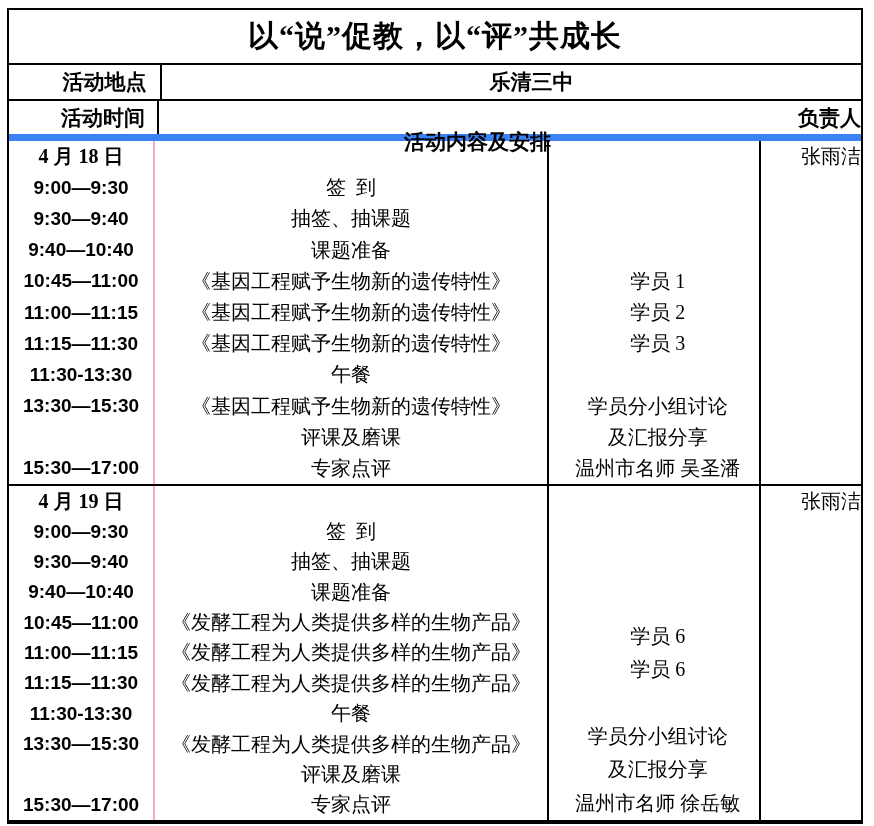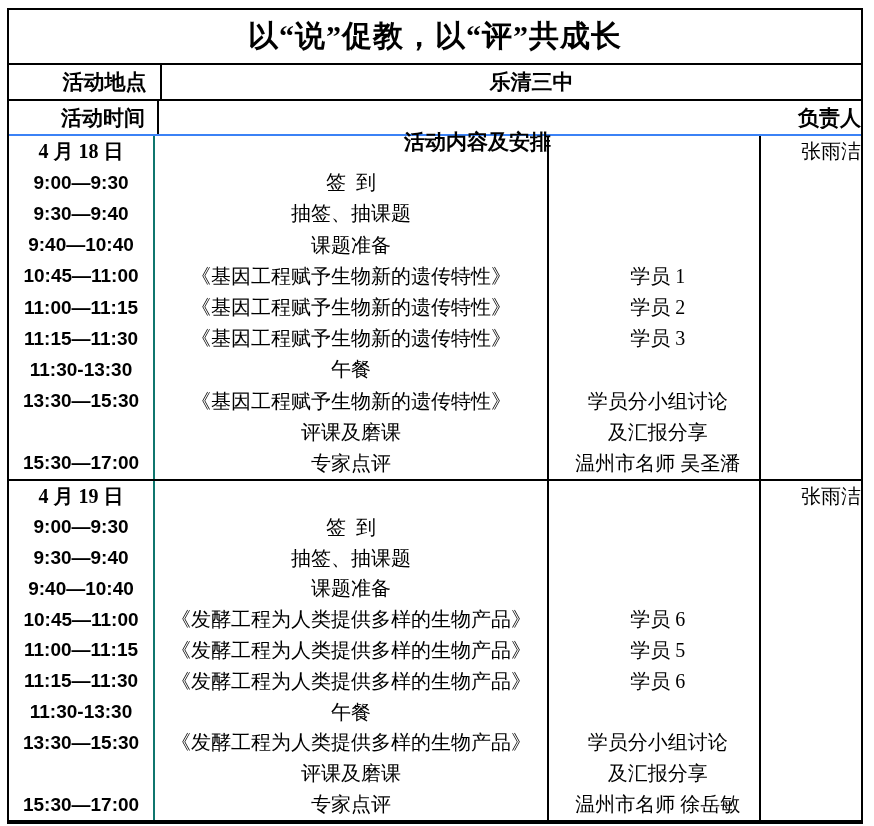--- a/index.html
+++ b/index.html
@@ -5,33 +5,33 @@
   html,body{margin:0;padding:0;background:#ffffff;}
   body{width:874px;height:826px;position:relative;color:#000;
        font-family:"Liberation Serif","DejaVu Serif",serif;}
   .table{position:absolute;left:7px;top:8px;width:852px;height:810px;
          border:2px solid #000;border-bottom-width:4px;
          display:flex;flex-direction:column;background:#fff;}
   .row-title{height:53px;flex:0 0 53px;border-bottom:2px solid #000;
              display:flex;align-items:center;justify-content:center;
              font-size:30px;font-weight:bold;letter-spacing:1px;}
   .row-loc{height:34px;flex:0 0 34px;border-bottom:2px solid #000;display:flex;}
-  .row-head{height:33px;flex:0 0 33px;border-bottom:2px solid #3b82f6;display:flex;}
+  .row-head{height:33px;flex:0 0 33px;border-bottom:7px solid #3b82f6;display:flex;}
   .cell{display:flex;align-items:center;justify-content:center;
         box-sizing:border-box;white-space:pre;}
   .w-time{width:153px;border-right:2px solid #000;}
   .w-content-full{flex:1;}
   .w-content-head{width:614px;border-right:2px solid #000;margin-top:41px;}
   .w-owner{flex:1;}
   .hd{font-size:21px;font-weight:bold;padding-left:40px;}
   .block{display:flex;border-bottom:2px solid #000;}
   .block.b1{flex:0 0 343px;}
   .block.b2{flex:1;border-bottom:none;}
   .col{display:flex;flex-direction:column;box-sizing:border-box;}
-  .col-time{width:148px;border-right:2px solid #0f766e;}
+  .col-time{width:148px;border-right:2px solid #f9a8d4;}
   .col-content{width:399px;border-right:2px solid #000;}
   .col-note{width:215px;border-right:2px solid #000;padding-left:8px;}
   .col-owner{flex:1;margin-left:40px;}
   .line{flex:1 1 0;display:flex;align-items:center;justify-content:center;
         white-space:pre;font-size:20px;overflow:hidden;}
   .time{font-family:"Liberation Sans","DejaVu Sans",sans-serif;
         font-weight:bold;font-size:19px;}
   .date{font-weight:bold;font-size:20px;}
   .owner-name{font-size:20px;}
   .content-text{font-size:20px;}
@@ -135,21 +135,20 @@
       <div class="line content-text">《发酵工程为人类提供多样的生物产品》</div>
       <div class="line content-text">评课及磨课</div>
       <div class="line content-text">专家点评</div>
     </div>
     <div class="col col-note">
       <div class="line"></div>
       <div class="line content-text"></div>
       <div class="line content-text"></div>
       <div class="line content-text"></div>
       <div class="line content-text">学员 6</div>
-      <div class="line content-text">学员 5</div>
       <div class="line content-text">学员 6</div>
       <div class="line content-text"></div>
       <div class="line content-text">学员分小组讨论</div>
       <div class="line content-text">及汇报分享</div>
       <div class="line content-text">温州市名师 徐岳敏</div>
     </div>
     <div class="col col-owner">
       <div class="line owner-name">张雨洁</div>
       <div class="line"></div>
       <div class="line"></div>

